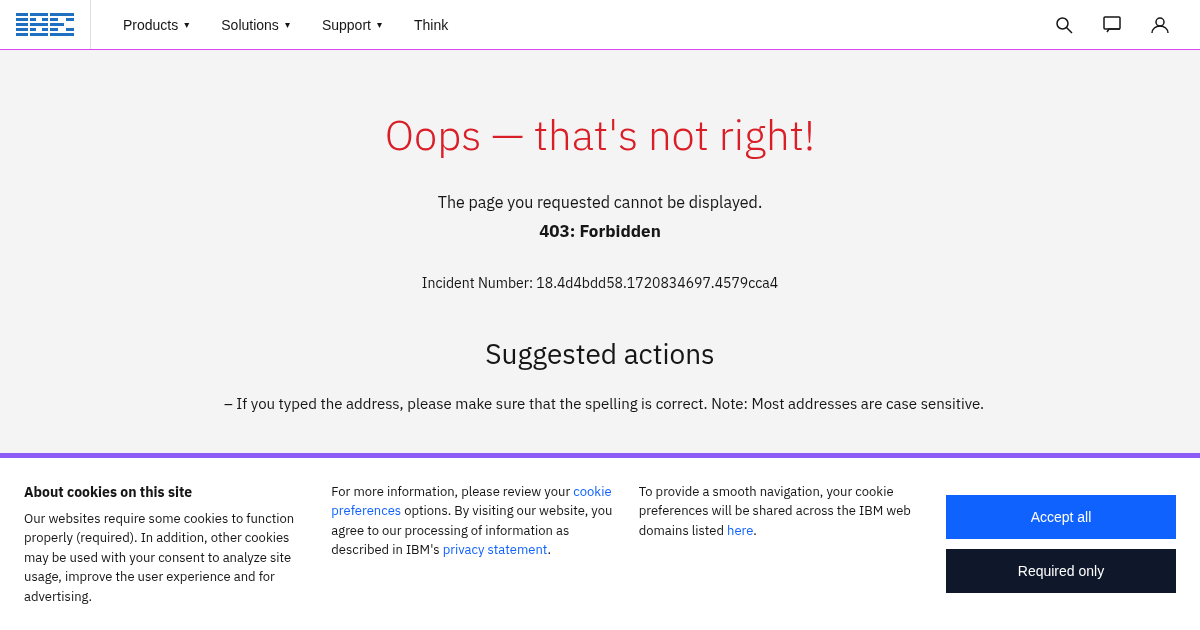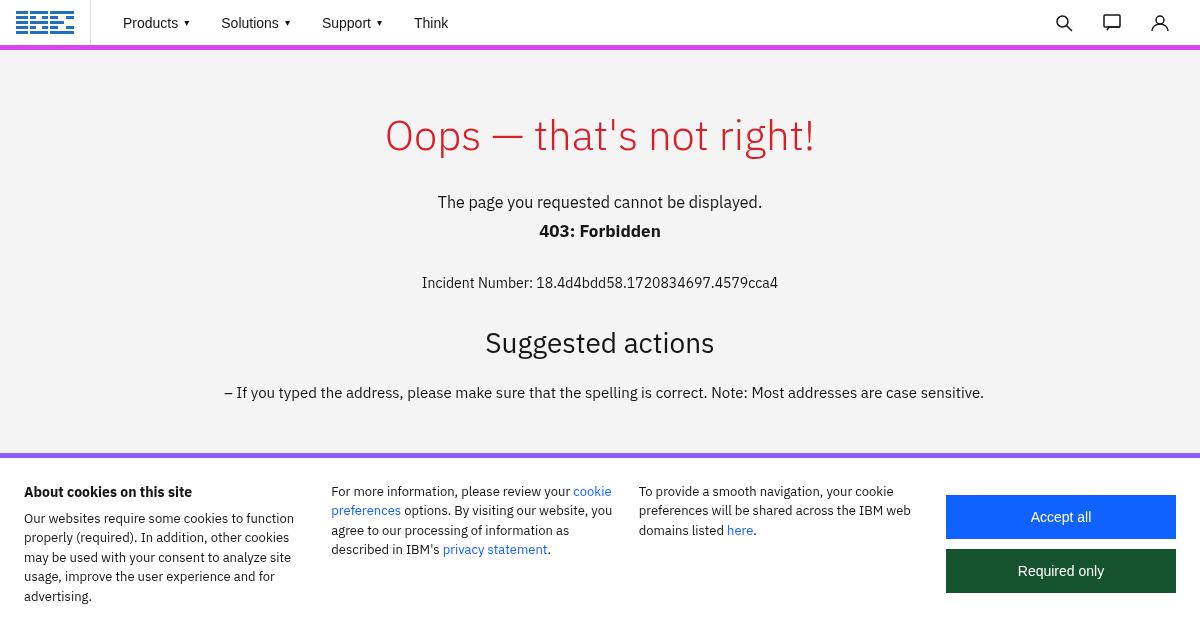--- a/index.html
+++ b/index.html
@@ -2,21 +2,21 @@
 <html><head>
   <meta charset="utf-8">
   <style>
     * { margin: 0; padding: 0; box-sizing: border-box; }
     body { font-family: 'IBM Plex Sans', Arial, sans-serif; background: #f4f4f4; color: #161616; font-size: 16px; }
 
     
     nav {
       display: flex; align-items: center;
       background: #fff;
-      border-bottom: 5px solid #d946ef;
+      border-bottom: 1px solid #d946ef;
       height: 50px;
       padding: 0 16px;
       position: relative; z-index: 10;
     }
     .nav-logo {
       display: flex; align-items: center;
       margin-right: 16px;
       padding-right: 16px;
       border-right: 1px solid #e0e0e0;
       height: 100%;
@@ -69,21 +69,21 @@
     }
     .error-code {
       font-size: 17px;
       font-weight: 700;
       color: #161616;
       margin-bottom: 32px;
     }
     .incident-number {
       font-size: 14px;
       color: #161616;
-      margin-bottom: 32px;
+      margin-bottom: 43px;
     }
     .suggested-actions-title {
       font-size: 28px;
       font-weight: 400;
       color: #161616;
       margin-bottom: 20px;
     }
     .action-item {
       font-size: 15px;
       color: #161616;
@@ -136,21 +136,21 @@
       background: #0f62fe;
       color: #fff;
       border: none;
       padding: 14px 24px;
       font-size: 14px;
       font-weight: 400;
       cursor: pointer;
       width: 100%;
     }
     .btn-required-only {
-      background: #14532d;
+      background: #0f172a;
       color: #fff;
       border: none;
       padding: 14px 24px;
       font-size: 14px;
       font-weight: 400;
       cursor: pointer;
       text-align: center;
       width: 100%;
     }
 

